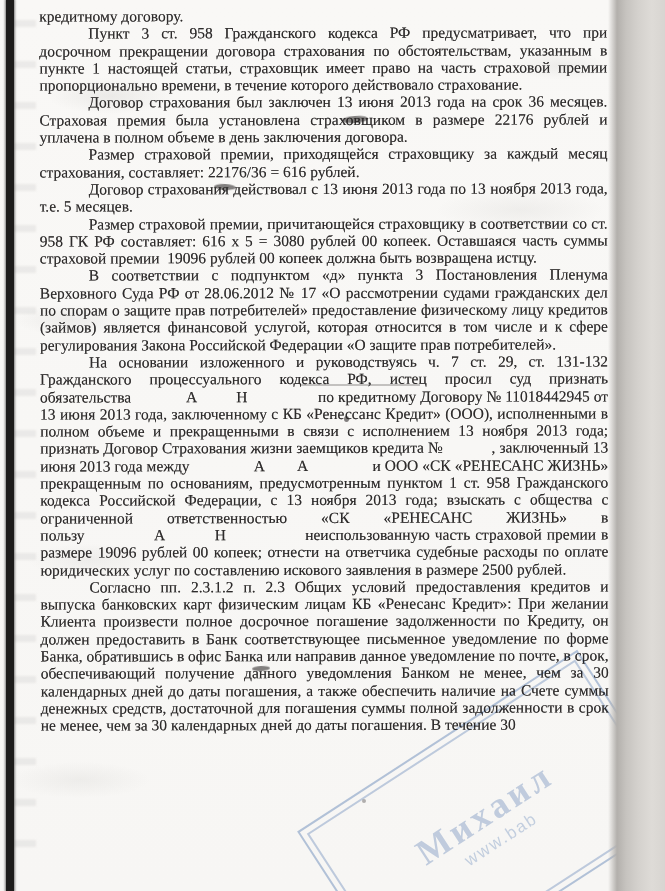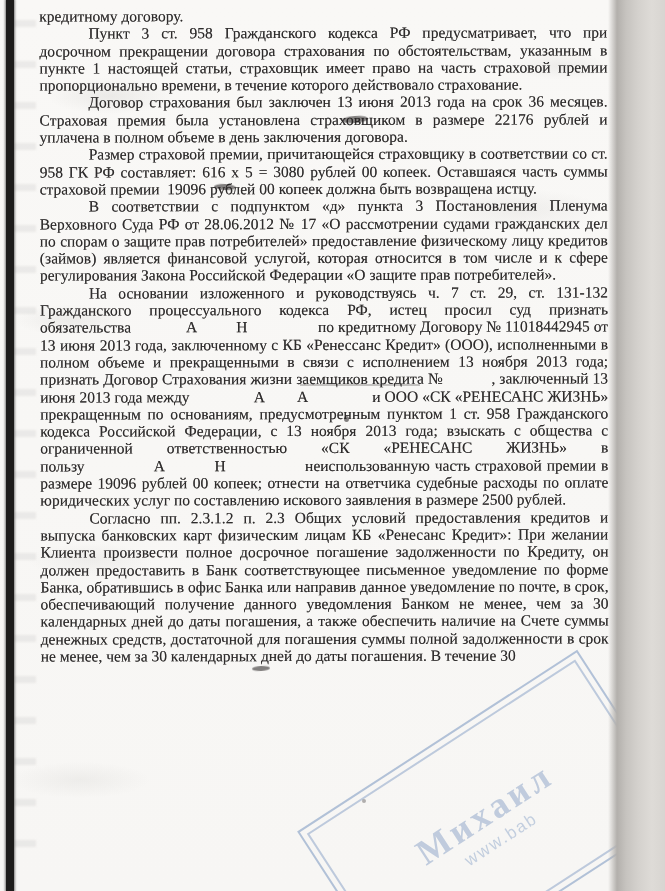--- a/index.html
+++ b/index.html
@@ -97,20 +97,22 @@
 <body>
 
 <div class="scan-page">
 
   <div class="margin-noise"></div>
 
   <div class="text-block">
     <p>кредитному договору.</p>
     <p class="ind">Пункт 3 ст. 958 Гражданского кодекса РФ предусматривает, что при досрочном прекращении договора страхования по обстоятельствам, указанным в пункте 1 настоящей статьи, страховщик имеет право на часть страховой премии пропорционально времени, в течение которого действовало страхование.</p>
     <p class="ind">Договор страхования был заключен 13 июня 2013 года на срок 36 месяцев. Страховая премия была установлена страховщиком в размере 22176 рублей и уплачена в полном объеме в день заключения договора.</p>
+    <p class="ind">Размер страховой премии, приходящейся страховщику за каждый месяц страхования, составляет: 22176/36 = 616 рублей.</p>
+    <p class="ind">Договор страхования действовал с 13 июня 2013 года по 13 ноября 2013 года, т.е. 5 месяцев.</p>
     <p class="ind">Размер страховой премии, причитающейся страховщику в соответствии со ст. 958 ГК РФ составляет: 616 х 5 = 3080 рублей 00 копеек. Оставшаяся часть суммы страховой премии&nbsp;&nbsp;19096 рублей 00 копеек должна быть возвращена истцу.</p>
     <p class="ind">В соответствии с подпунктом «д» пункта 3 Постановления Пленума Верховного Суда РФ от 28.06.2012 № 17 «О рассмотрении судами гражданских дел по спорам о защите прав потребителей» предоставление физическому лицу кредитов (займов) является финансовой услугой, которая относится в том числе и к сфере регулирования Закона Российской Федерации «О защите прав потребителей».</p>
     <p class="ind">На основании изложенного и руководствуясь ч. 7 ст. 29, ст. 131-132 Гражданского процессуального кодекса РФ, истец просил суд признать обязательства&nbsp;&nbsp;&nbsp;&nbsp;&nbsp;&nbsp;&nbsp;&nbsp;&nbsp;&nbsp;&nbsp;&nbsp;&nbsp;&nbsp;А&nbsp;&nbsp;&nbsp;&nbsp;&nbsp;&nbsp;&nbsp;&nbsp;&nbsp;&nbsp;Н&nbsp;&nbsp;&nbsp;&nbsp;&nbsp;&nbsp;&nbsp;&nbsp;&nbsp;&nbsp;&nbsp;&nbsp;&nbsp;&nbsp;&nbsp;&nbsp;&nbsp;&nbsp;по кредитному Договору № 11018442945 от 13 июня 2013 года, заключенному с КБ «Ренессанс Кредит» (ООО), исполненными в полном объеме и прекращенными в связи с исполнением 13 ноября 2013 года; признать Договор Страхования жизни заемщиков кредита №&nbsp;&nbsp;&nbsp;&nbsp;&nbsp;&nbsp;&nbsp;&nbsp;&nbsp;&nbsp;&nbsp;&nbsp;, заключенный 13 июня 2013 года между&nbsp;&nbsp;&nbsp;&nbsp;&nbsp;&nbsp;&nbsp;&nbsp;&nbsp;&nbsp;&nbsp;&nbsp;&nbsp;&nbsp;&nbsp;&nbsp;А&nbsp;&nbsp;&nbsp;&nbsp;&nbsp;&nbsp;&nbsp;&nbsp;А&nbsp;&nbsp;&nbsp;&nbsp;&nbsp;&nbsp;&nbsp;&nbsp;&nbsp;&nbsp;&nbsp;&nbsp;&nbsp;&nbsp;&nbsp;&nbsp;и ООО «СК «РЕНЕСАНС ЖИЗНЬ» прекращенным по основаниям, предусмотренным пунктом 1 ст. 958 Гражданского кодекса Российской Федерации, с 13 ноября 2013 года; взыскать с общества с ограниченной ответственностью «СК «РЕНЕСАНС ЖИЗНЬ» в пользу&nbsp;&nbsp;&nbsp;&nbsp;&nbsp;&nbsp;&nbsp;&nbsp;&nbsp;&nbsp;&nbsp;&nbsp;&nbsp;&nbsp;А&nbsp;&nbsp;&nbsp;&nbsp;&nbsp;&nbsp;&nbsp;&nbsp;&nbsp;&nbsp;Н&nbsp;&nbsp;&nbsp;&nbsp;&nbsp;&nbsp;&nbsp;&nbsp;&nbsp;&nbsp;&nbsp;&nbsp;&nbsp;&nbsp;&nbsp;&nbsp;неиспользованную часть страховой премии в размере 19096 рублей 00 копеек; отнести на ответчика судебные расходы по оплате юридических услуг по составлению искового заявления в размере 2500 рублей.</p>
     <p class="ind">Согласно пп. 2.3.1.2 п. 2.3 Общих условий предоставления кредитов и выпуска банковских карт физическим лицам КБ «Ренесанс Кредит»: При желании Клиента произвести полное досрочное погашение задолженности по Кредиту, он должен предоставить в Банк соответствующее письменное уведомление по форме Банка, обратившись в офис Банка или направив данное уведомление по почте, в срок, обеспечивающий получение данного уведомления Банком не менее, чем за 30 календарных дней до даты погашения, а также обеспечить наличие на Счете суммы денежных средств, достаточной для погашения суммы полной задолженности в срок не менее, чем за 30 календарных дней до даты погашения. В течение 30</p>
   </div>
 
   <div class="watermark">
     <div class="wm-name">Михаил</div>
     <div class="wm-url">www.bab</div>
   </div>

